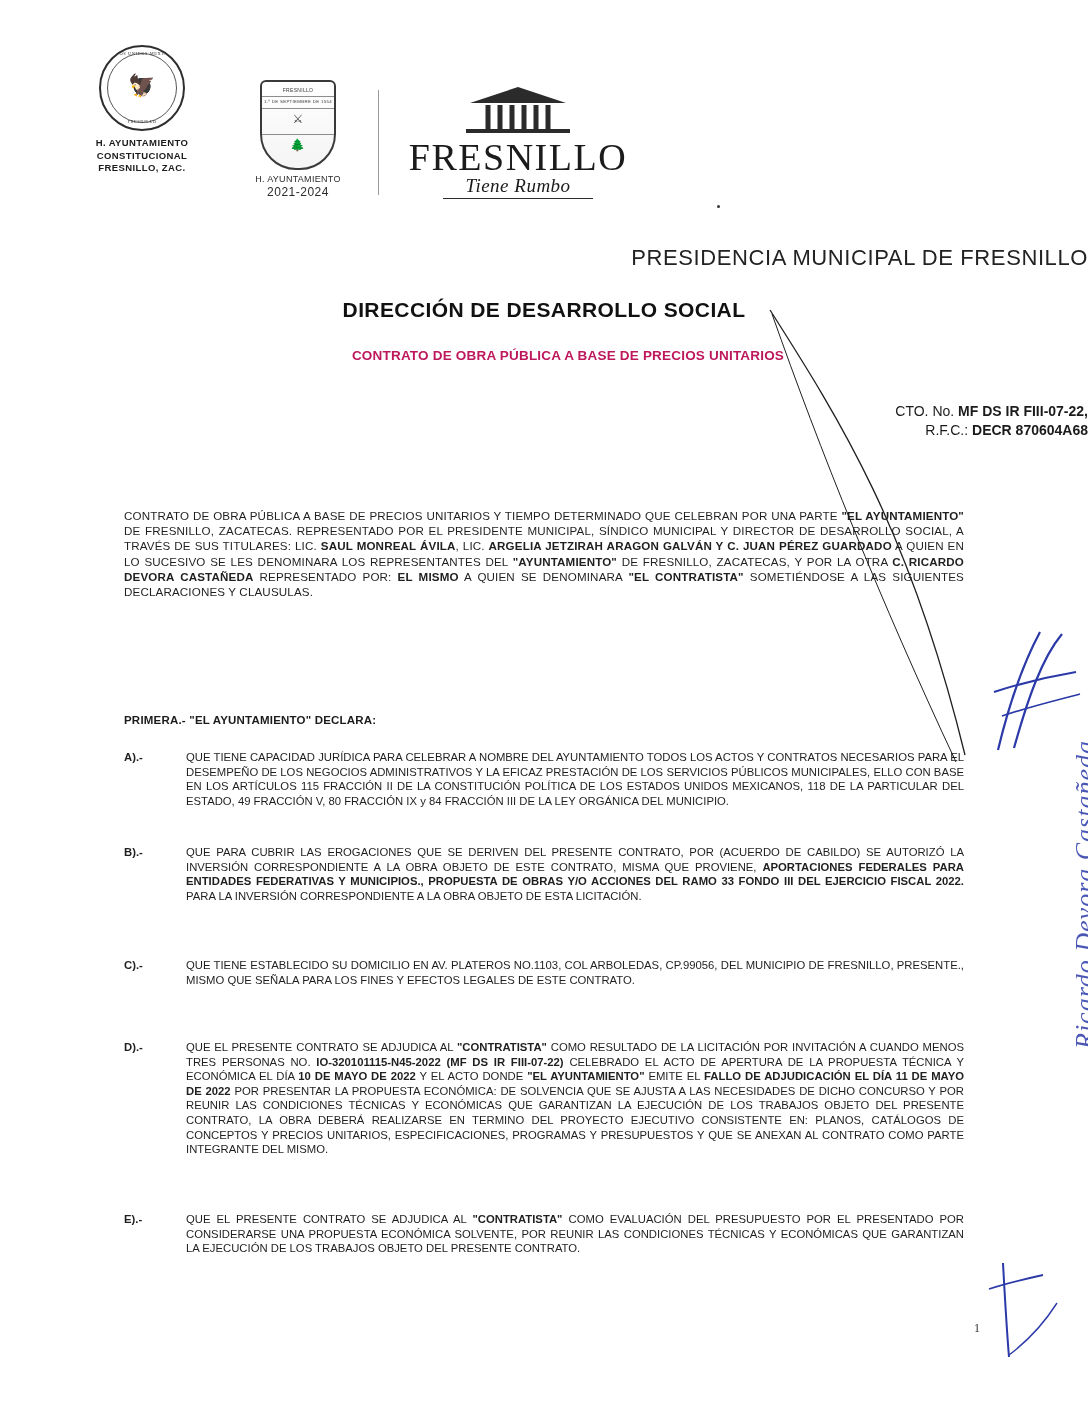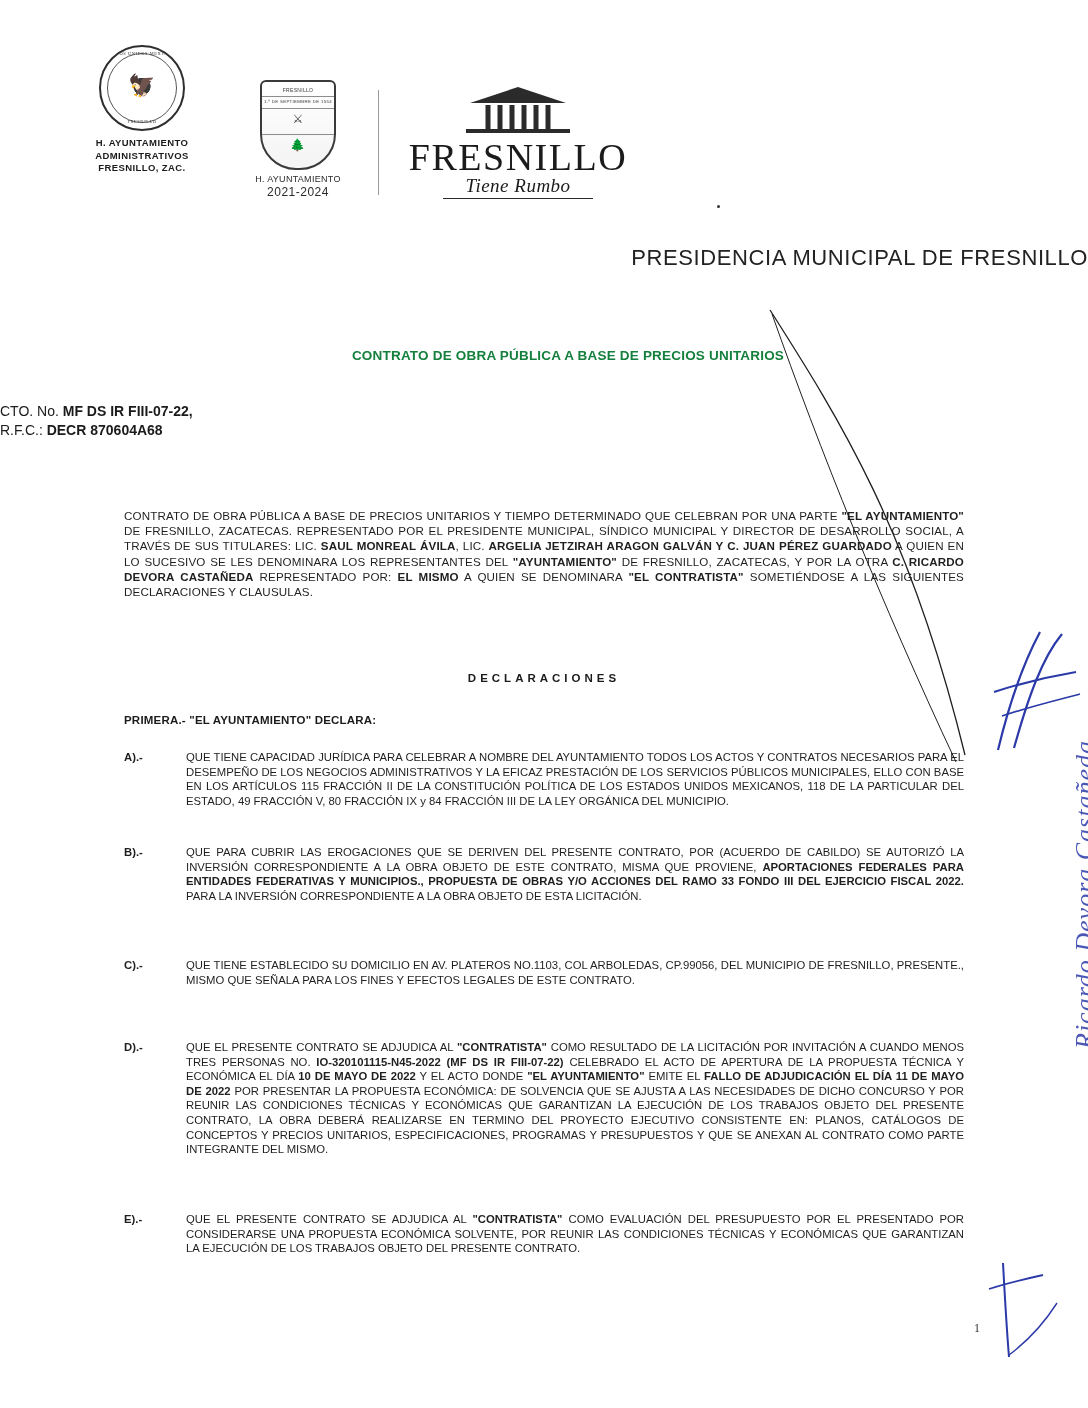--- a/index.html
+++ b/index.html
@@ -236,28 +236,28 @@
     color: #111;
   }
   .title3 {
     position: absolute;
     top: 348px;
     left: 0; right: 0;
     text-align: center;
     font-size: 13.5px;
     font-weight: bold;
     letter-spacing: 0.2px;
-    color: #15803d;
+    color: #be185d;
     padding-left: 48px;
   }
   .cto-block {
     position: absolute;
     top: 402px;
     left: 0; right: 0;
-    text-align: left;
+    text-align: right;
     font-size: 14px;
     line-height: 19px;
     color: #1b1b1b;
   }
   .cto-block b { font-weight: bold; }
 
   
   .body-text {
     position: absolute;
     left: 124px;
@@ -366,21 +366,21 @@
   <div class="letterhead">
 
     <div class="crest">
       <div class="crest-seal">
         <div class="ring-text">ESTADOS UNIDOS MEXICANOS</div>
         <div class="eagle">🦅</div>
         <div class="ring-text-b">FRESNILLO</div>
       </div>
       <div class="crest-lines">
         <div>H. AYUNTAMIENTO</div>
-        <div>ADMINISTRATIVOS</div>
+        <div>CONSTITUCIONAL</div>
         <div>FRESNILLO, ZAC.</div>
       </div>
     </div>
 
     <div class="crest2">
       <div class="crest2-shield">
         <div class="txt t1">FRESNILLO</div>
         <div class="band b1"></div>
         <div class="txt t2">1.º DE SEPTIEMBRE DE 1554</div>
         <div class="band b2"></div>
@@ -409,36 +409,36 @@
       </div>
       <div class="brand-name">FRESNILLO</div>
       <div class="brand-tag">Tiene Rumbo</div>
       <div class="brand-tag-underline"></div>
     </div>
   </div>
 
   <div class="dot-mark"></div>
 
   <div class="title1">PRESIDENCIA MUNICIPAL DE FRESNILLO</div>
+  <div class="title2">DIRECCIÓN DE DESARROLLO SOCIAL</div>
   <div class="title3">CONTRATO DE OBRA PÚBLICA A BASE DE PRECIOS UNITARIOS</div>
 
   <div class="cto-block">
     <div>
       <span>CTO. No. </span><b>MF DS IR FIII-07-22,</b>
     </div>
     <div>
       <span>R.F.C.: </span><b>DECR 870604A68</b>
     </div>
   </div>
 
   <div class="body-text">
     <span>CONTRATO DE OBRA PÚBLICA A BASE DE PRECIOS UNITARIOS Y TIEMPO DETERMINADO QUE CELEBRAN POR UNA PARTE </span><b>"EL AYUNTAMIENTO"</b><span> DE FRESNILLO, ZACATECAS. REPRESENTADO POR EL PRESIDENTE MUNICIPAL, SÍNDICO MUNICIPAL Y DIRECTOR DE DESARROLLO SOCIAL, A TRAVÉS DE SUS TITULARES: LIC. </span><b>SAUL MONREAL ÁVILA</b><span>, LIC. </span><b>ARGELIA JETZIRAH ARAGON GALVÁN Y C. JUAN PÉREZ GUARDADO</b><span> A QUIEN EN LO SUCESIVO SE LES DENOMINARA LOS REPRESENTANTES DEL </span><b>"AYUNTAMIENTO"</b><span> DE FRESNILLO, ZACATECAS, Y POR LA OTRA </span><b>C. RICARDO DEVORA CASTAÑEDA</b><span> REPRESENTADO POR:  </span><b>EL MISMO</b><span>  A QUIEN SE DENOMINARA </span><b>"EL CONTRATISTA"</b><span> SOMETIÉNDOSE A LAS SIGUIENTES DECLARACIONES Y CLAUSULAS.</span>
   </div>
 
-  <div class="decl-head">DECLARACIONES</div>
   <div class="primera">PRIMERA.- "EL AYUNTAMIENTO" DECLARA:</div>
 
   <div class="clause c-a">
     <span class="mark">A).-</span>
     <span class="txt">QUE TIENE CAPACIDAD JURÍDICA PARA CELEBRAR A NOMBRE DEL AYUNTAMIENTO TODOS LOS ACTOS Y CONTRATOS NECESARIOS PARA EL DESEMPEÑO DE LOS NEGOCIOS ADMINISTRATIVOS Y LA EFICAZ PRESTACIÓN DE LOS SERVICIOS PÚBLICOS MUNICIPALES, ELLO CON BASE EN LOS ARTÍCULOS 115 FRACCIÓN II DE LA CONSTITUCIÓN POLÍTICA DE LOS ESTADOS UNIDOS MEXICANOS, 118 DE LA PARTICULAR DEL ESTADO, 49 FRACCIÓN V, 80 FRACCIÓN IX y 84 FRACCIÓN III DE LA LEY ORGÁNICA DEL MUNICIPIO.</span>
   </div>
 
   <div class="clause c-b">
     <span class="mark">B).-</span>
     <span class="txt"><span>QUE PARA CUBRIR LAS EROGACIONES QUE SE DERIVEN DEL PRESENTE CONTRATO, POR (ACUERDO DE CABILDO) SE AUTORIZÓ LA INVERSIÓN CORRESPONDIENTE A LA OBRA OBJETO DE ESTE CONTRATO, MISMA QUE PROVIENE, </span><b>APORTACIONES FEDERALES PARA ENTIDADES FEDERATIVAS Y MUNICIPIOS., PROPUESTA DE OBRAS Y/O ACCIONES DEL RAMO 33 FONDO III DEL EJERCICIO FISCAL 2022.</b><span>   PARA LA INVERSIÓN CORRESPONDIENTE A LA OBRA OBJETO DE ESTA LICITACIÓN.</span></span>

